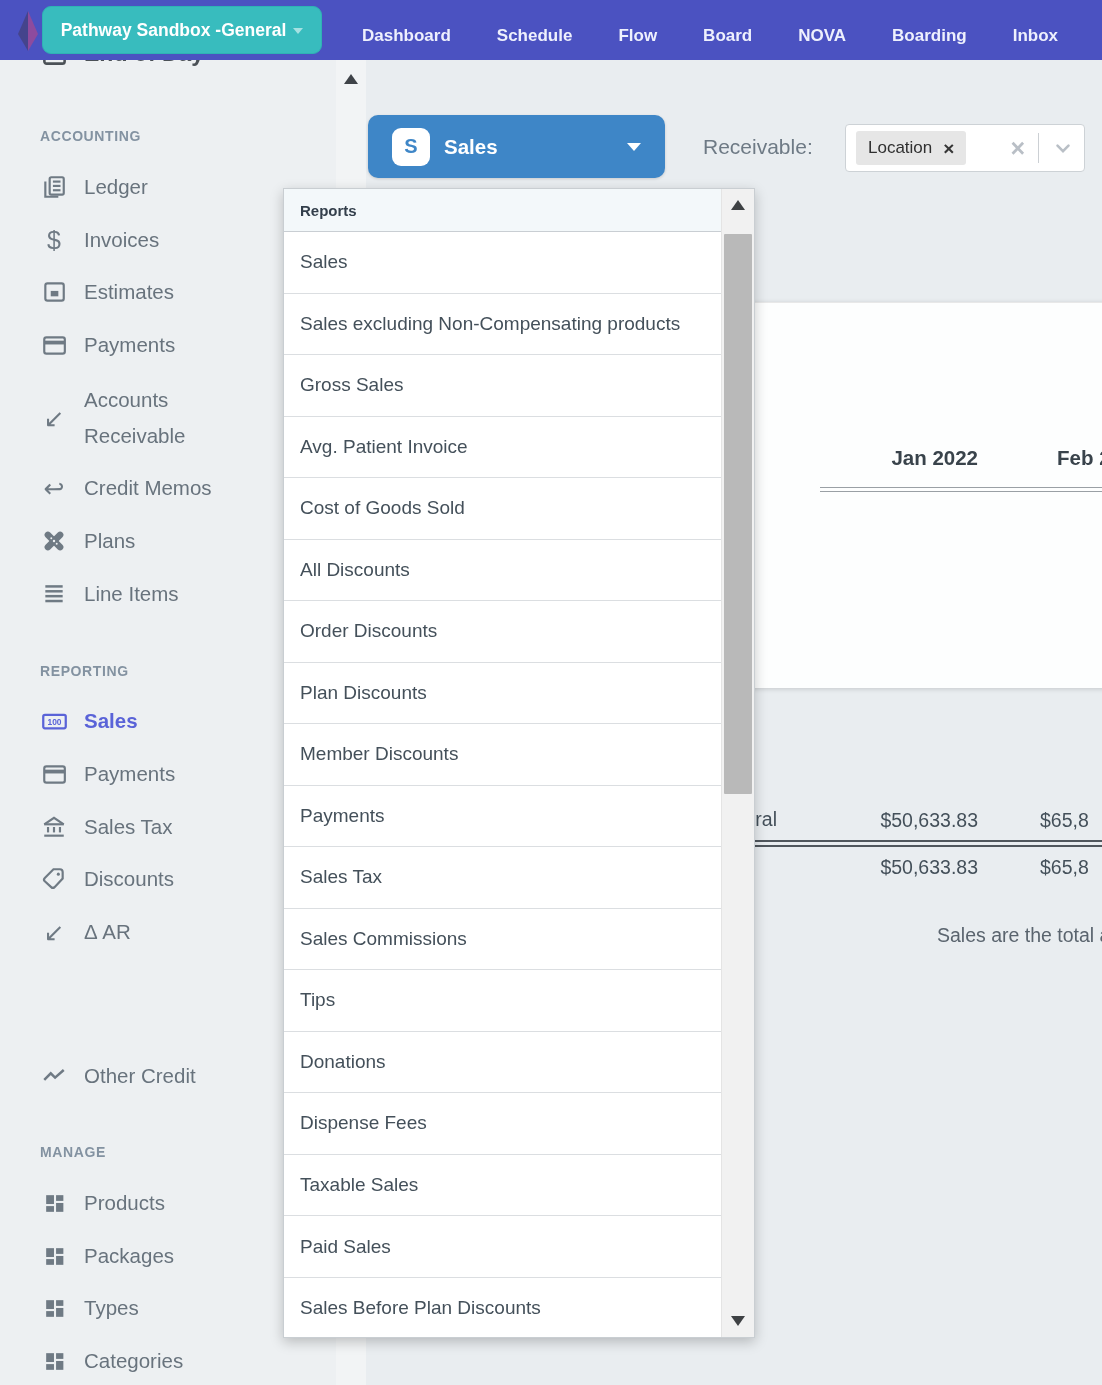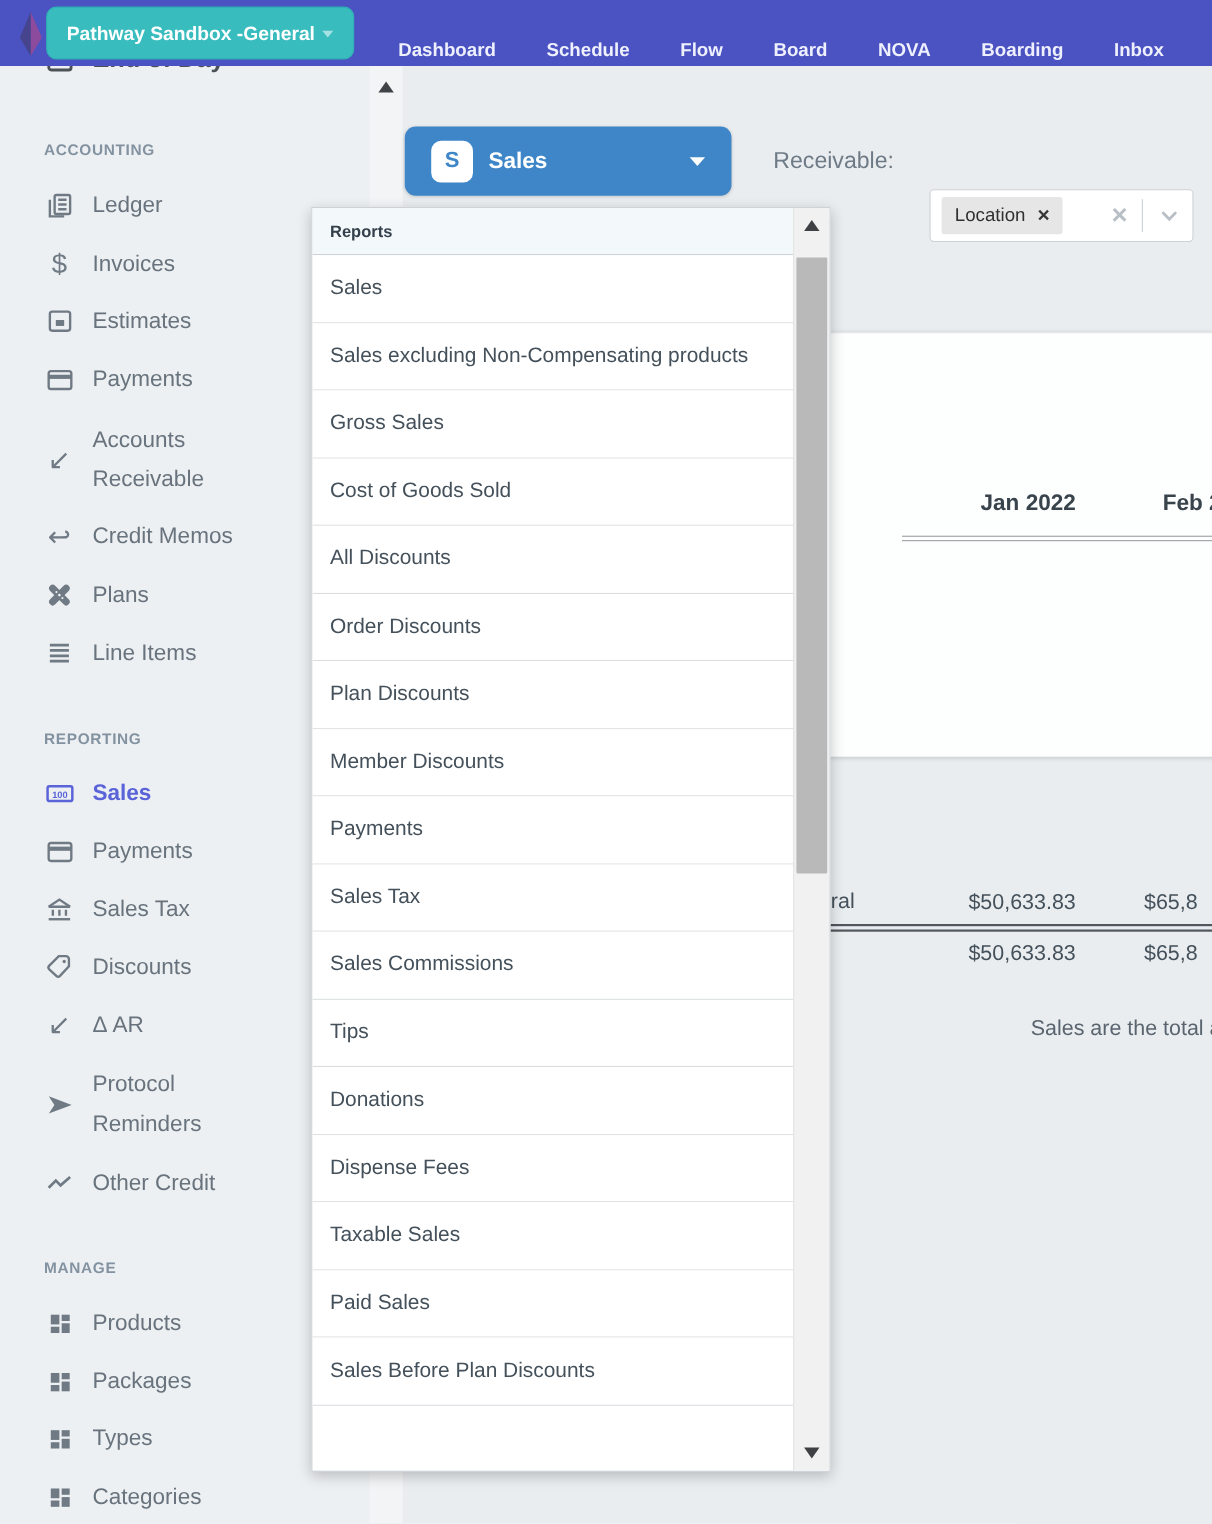--- a/index.html
+++ b/index.html
@@ -49,21 +49,21 @@
   #workspace-btn {
     position:absolute; left:42px; top:6px; width:280px; height:48px;
     background:#38bcbe; border-radius:9px; color:#fff; font-size:17.5px;
     font-weight:700; display:flex; align-items:center; justify-content:center;
     cursor:pointer; gap:7px; border:1px solid #2fb2b4;
   }
   #workspace-btn .caret {
     width:0; height:0; border-left:5px solid transparent; border-right:5px solid transparent;
     border-top:6px solid rgba(255,255,255,.55); margin-top:2px;
   }
-  #nav-items { position:absolute; left:362px; top:10px; height:72px; display:flex; gap:46px; align-items:center; }
+  #nav-items { position:absolute; left:362px; top:0; height:72px; display:flex; gap:46px; align-items:center; }
   .nav-item { color:#eef0fd; font-size:17px; font-weight:700; white-space:nowrap; cursor:pointer; }
   
   #report-btn {
     position:absolute; left:368px; top:115px; width:297px; height:63px;
     background:#3e86c7; border-radius:10px; z-index:20; display:flex;
     align-items:center; padding:0 24px; cursor:pointer;
     box-shadow:0 1px 3px rgba(0,0,0,.15);
   }
   #report-btn .badge {
     width:38px; height:38px; background:#fff; border-radius:9px;
@@ -73,21 +73,21 @@
   #report-btn .rlabel { color:#fff; font-weight:700; font-size:20.5px; margin-left:14px; }
   #report-btn .caret {
     margin-left:auto; width:0; height:0;
     border-left:7px solid transparent; border-right:7px solid transparent;
     border-top:8px solid #fff;
   }
   #breakdowns-label { position:absolute; left:703px; top:135px; font-size:21px; color:#6e7a85; z-index:20; }
   #breakdowns-select {
     position:absolute; left:845px; top:124px; width:240px; height:48px;
     background:#fff; border:1px solid #cdd2d6; border-radius:4px; z-index:20;
-    display:flex; align-items:center; padding:16px 10px; cursor:pointer;margin-top:48px;
+    display:flex; align-items:center; padding:16px 10px; cursor:pointer;
   }
   #bd-chip {
     background:#e6e6e6; border-radius:3px; height:34px; display:flex;
     align-items:center; padding:0 12px; gap:11px;
   }
   #bd-chip .chip-text { font-size:17px; color:#303030; }
   #bd-chip .chip-x { font-size:19px; font-weight:700; color:#363636; line-height:1; cursor:pointer; }
   #bd-clear { margin-left:auto; color:#b9bfc6; font-size:25px; font-weight:700; line-height:1; cursor:pointer; }
   #bd-divider { width:1px; height:30px; background:#ccd0d4; margin:0 13px; }
   
@@ -287,28 +287,20 @@
         </svg>
       </span>
       <span class="lbl">Discounts</span>
     </div>
 
     <div class="side-item" style="top:911px">
       <span class="ico glyph-ico">↙</span>
       <span class="lbl">Δ AR</span>
     </div>
 
-    <div class="side-item two-line" style="top:966px">
-      <span class="ico">
-        <svg class="icon" width="27" height="27" viewBox="0 0 24 24">
-          <polygon points="3,5 21.5,12 3,19 7.5,12" fill="#6f7a84"></polygon>
-        </svg>
-      </span>
-      <span class="lbl">Protocol Reminders</span>
-    </div>
 
     <div class="side-item" style="top:1055px">
       <span class="ico">
         <svg class="icon" width="26" height="26" viewBox="0 0 24 24" fill="none" stroke="#6f7a84" stroke-width="2.3">
           <polyline points="3,15.5 9,9.5 13,13.5 21,6.5"></polyline>
         </svg>
       </span>
       <span class="lbl">Other Credit</span>
     </div>
 
@@ -420,20 +412,21 @@
       <span class="nav-item">Boarding</span>
       <span class="nav-item">Inbox</span>
     </div>
   </div>
 
   <div id="dropdown">
     <div id="dd-header">Reports</div>
     <div class="dd-option">Sales</div>
     <div class="dd-option">Sales excluding Non-Compensating products</div>
     <div class="dd-option">Gross Sales</div>
+    <div class="dd-option">Avg. Patient Invoice</div>
     <div class="dd-option">Cost of Goods Sold</div>
     <div class="dd-option">All Discounts</div>
     <div class="dd-option">Order Discounts</div>
     <div class="dd-option">Plan Discounts</div>
     <div class="dd-option">Member Discounts</div>
     <div class="dd-option">Payments</div>
     <div class="dd-option">Sales Tax</div>
     <div class="dd-option">Sales Commissions</div>
     <div class="dd-option">Tips</div>
     <div class="dd-option">Donations</div>

